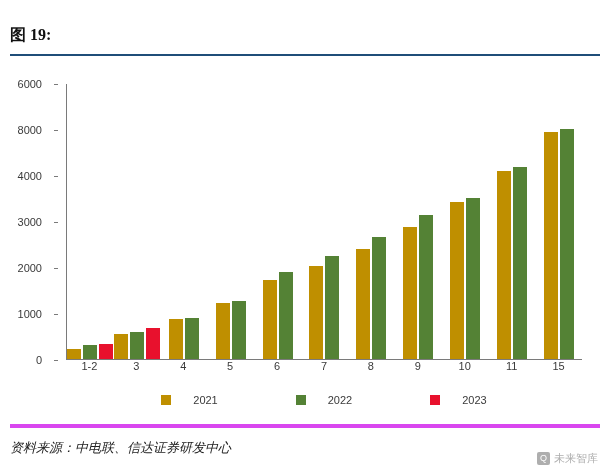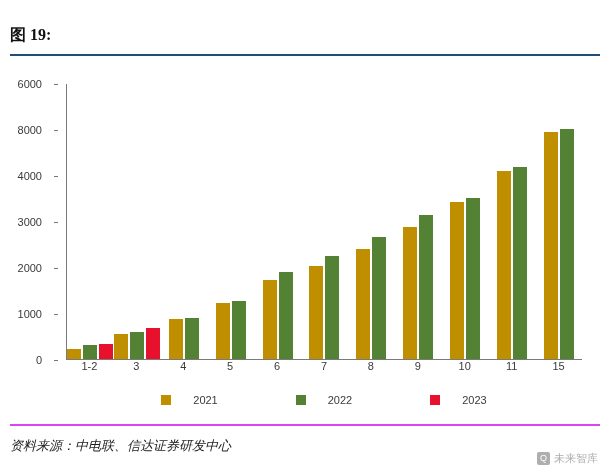--- a/index.html
+++ b/index.html
@@ -149,21 +149,21 @@
     font-size: 11px;
     color: #3a3a3a;
   }
   
   .source-bar {
     position: absolute;
     left: 10px;
     top: 424px;
     width: 590px;
     height: 34px;
-    border-top: 2px solid #d946ef;
+    border-top: 4px solid #d946ef;
     display: flex;
     align-items: center;
   }
   .source-text {
     font-size: 13px;
     color: #222222;
     font-family: "Liberation Serif", serif;
     font-style: italic;
     padding-top: 6px;
   }

